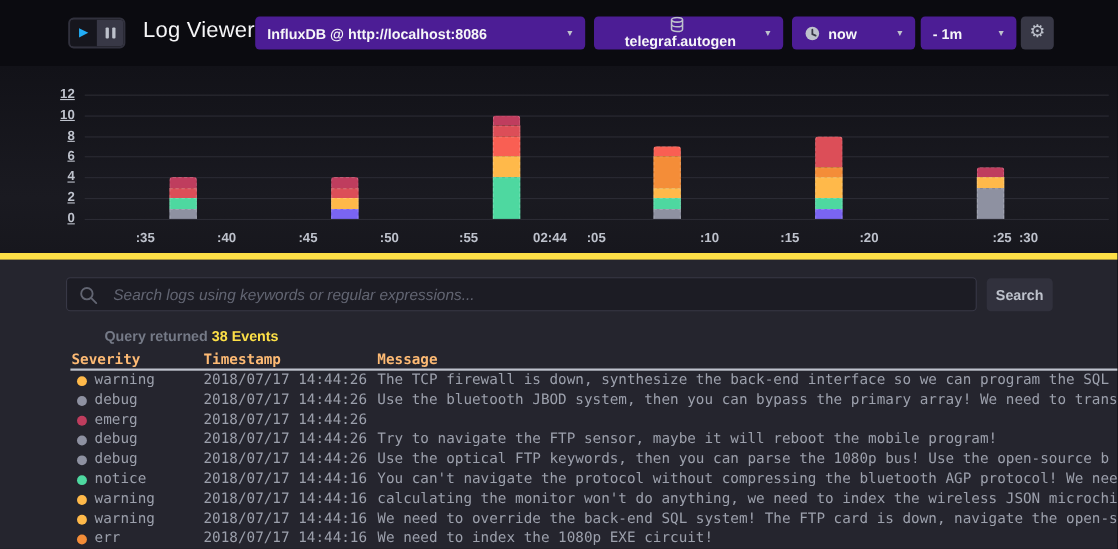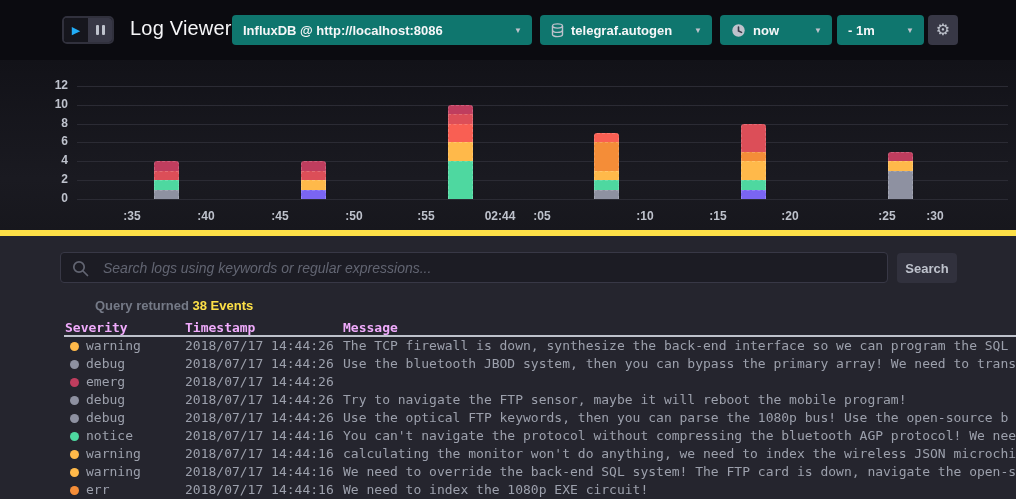--- a/index.html
+++ b/index.html
@@ -11,38 +11,38 @@
   .hdr { position:absolute; left:0; top:0; width:1016px; height:60px; background:#0B0B10; }
   .pp-group { position:absolute; left:62px; top:16px; height:28px; display:flex;
     border:2px solid #31313D; border-radius:5px; overflow:hidden; }
   .pp-btn { width:24px; height:24px; display:flex; align-items:center; justify-content:center;
     border:none; cursor:pointer; }
   .pp-play { background:#16161D; }
   .pp-play .glyph { color:#22ADF6; font-size:11px; line-height:1; }
   .pp-pause { background:#383846; display:flex; gap:3px; align-items:center; justify-content:center; }
   .pp-pause i { display:block; width:3px; height:10px; background:#BEC2CC; border-radius:1px; }
   .title { position:absolute; left:130px; top:17px; font-size:20px; font-weight:400; color:#F6F6F8; letter-spacing:.2px; }
-  .dd { position:absolute; top:15px; height:30px; background:#0f766e; border-radius:4px;
+  .dd { position:absolute; top:15px; height:30px; background:#4c1d95; border-radius:4px;
     display:flex; align-items:center; padding:0 26px 0 11px; cursor:pointer; }
   .dd .lbl { color:#F6F6F8; font-size:13px; font-weight:700; white-space:nowrap; }
   .dd .caret { position:absolute; right:10px; top:11px; font-size:8px; color:#BEC2CC; }
   .dd svg { margin-right:7px; flex:none; }
   .dd-source { left:232px; width:300px; }
-  .dd-namespace { left:540px; width:172px; }
+  .dd-namespace { left:540px; width:172px;flex-direction:column; }
   .dd-time { left:720px; width:112px; }
   .dd-range { left:837px; width:87px; }
   .gear-btn { position:absolute; left:928px; top:15px; width:30px; height:30px; background:#383846;
     border:none; border-radius:4px; color:#BEC2CC; font-size:16px; line-height:30px; text-align:center; cursor:pointer; }
 
   
   .chart { position:absolute; left:0; top:60px; width:1016px; height:170px;
     background:linear-gradient(180deg,#121218 0%,#1A1A21 70%,#17171D 100%); }
   .gridline { position:absolute; left:77px; right:8px; height:1px; background:#2B2B34; }
   .ytick { position:absolute; left:28px; width:40px; text-align:right; color:#BEC2CC;
-    font-size:12px; font-weight:600; }
+    font-size:12px; font-weight:600;text-decoration:underline; }
   .xtick { position:absolute; top:149px; width:70px; text-align:center; color:#BEC2CC;
     font-size:12px; font-weight:600; }
   .bar { position:absolute; display:flex; flex-direction:column; cursor:pointer; }
   .seg { width:100%; border:1px dashed rgba(255,255,255,.18); border-bottom:none; }
   .seg:first-child { border-radius:3px 3px 0 0; }
 
   
   .panel { position:absolute; left:0; top:230px; width:1016px; height:269px; background:#25252E;
     border-top:6px solid #fde047; }
   .search-input { position:absolute; left:60px; top:16px; width:828px; height:31px;
@@ -52,21 +52,21 @@
   .search-icon { position:absolute; left:72px; top:24px; pointer-events:none; }
   .search-btn { position:absolute; left:897px; top:17px; width:60px; height:30px;
     background:#31313D; border:none; border-radius:4px; color:#BEC2CC;
     font-size:13px; font-weight:700; cursor:pointer; font-family:"Liberation Sans", sans-serif; }
   .query-line { position:absolute; left:95px; top:62px; font-size:13px; font-weight:700; color:#757A87; }
   .query-line b { color:#fde047; }
 
   
   .ltable { position:absolute; left:64px; right:0; top:84px;
     font-family:"DejaVu Sans Mono", monospace; font-size:13px; }
-  .lhead { display:flex; color:#f0abfc; font-weight:700; height:17px; line-height:15px;
+  .lhead { display:flex; color:#fdba74; font-weight:700; height:17px; line-height:15px;
     border-bottom:2px solid #BEC2CC; }
   .lrow { display:flex; height:18px; line-height:18px; color:#9CA0AC; white-space:nowrap; cursor:pointer; }
   .cell { flex:none; overflow:hidden; }
   .hc1 { width:121px; padding-left:1px; }
   .hc2 { width:158px; }
   .hc3 { flex:1; }
   .sev { width:121px; display:flex; align-items:center; }
   .dot { flex:none; width:9px; height:9px; border-radius:50%; margin:0 7px 0 6px; }
   .ts { width:158px; }
   .msg { flex:1; }
@@ -139,21 +139,21 @@
         <div class="xtick" style="left: 97px;">:35</div>
         <div class="xtick" style="left: 171px;">:40</div>
         <div class="xtick" style="left: 245px;">:45</div>
         <div class="xtick" style="left: 319px;">:50</div>
         <div class="xtick" style="left: 391px;">:55</div>
         <div class="xtick" style="left: 465px;">02:44</div>
         <div class="xtick" style="left: 507px;">:05</div>
         <div class="xtick" style="left: 610px;">:10</div>
         <div class="xtick" style="left: 683px;">:15</div>
         <div class="xtick" style="left: 755px;">:20</div>
-        <div class="xtick" style="left: 852px;">:25</div>
+        <div class="xtick" style="left: 876px;">:25</div>
         <div class="xtick" style="left: 900px;">:30</div>
         <div class="bar" style="left: 153.5px; top: 101.32px; width: 25px; height: 37.68px;">
           <div class="seg" style="height: 9.42px; background: rgb(191, 61, 94);"></div>
           <div class="seg" style="height: 9.42px; background: rgb(220, 78, 88);"></div>
           <div class="seg" style="height: 9.42px; background: rgb(78, 216, 160);"></div>
           <div class="seg" style="height: 9.42px; background: rgb(142, 145, 161);"></div>
         </div>
         <div class="bar" style="left: 300.5px; top: 101.32px; width: 25px; height: 37.68px;">
           <div class="seg" style="height: 9.42px; background: rgb(191, 61, 94);"></div>
           <div class="seg" style="height: 9.42px; background: rgb(220, 78, 88);"></div>

